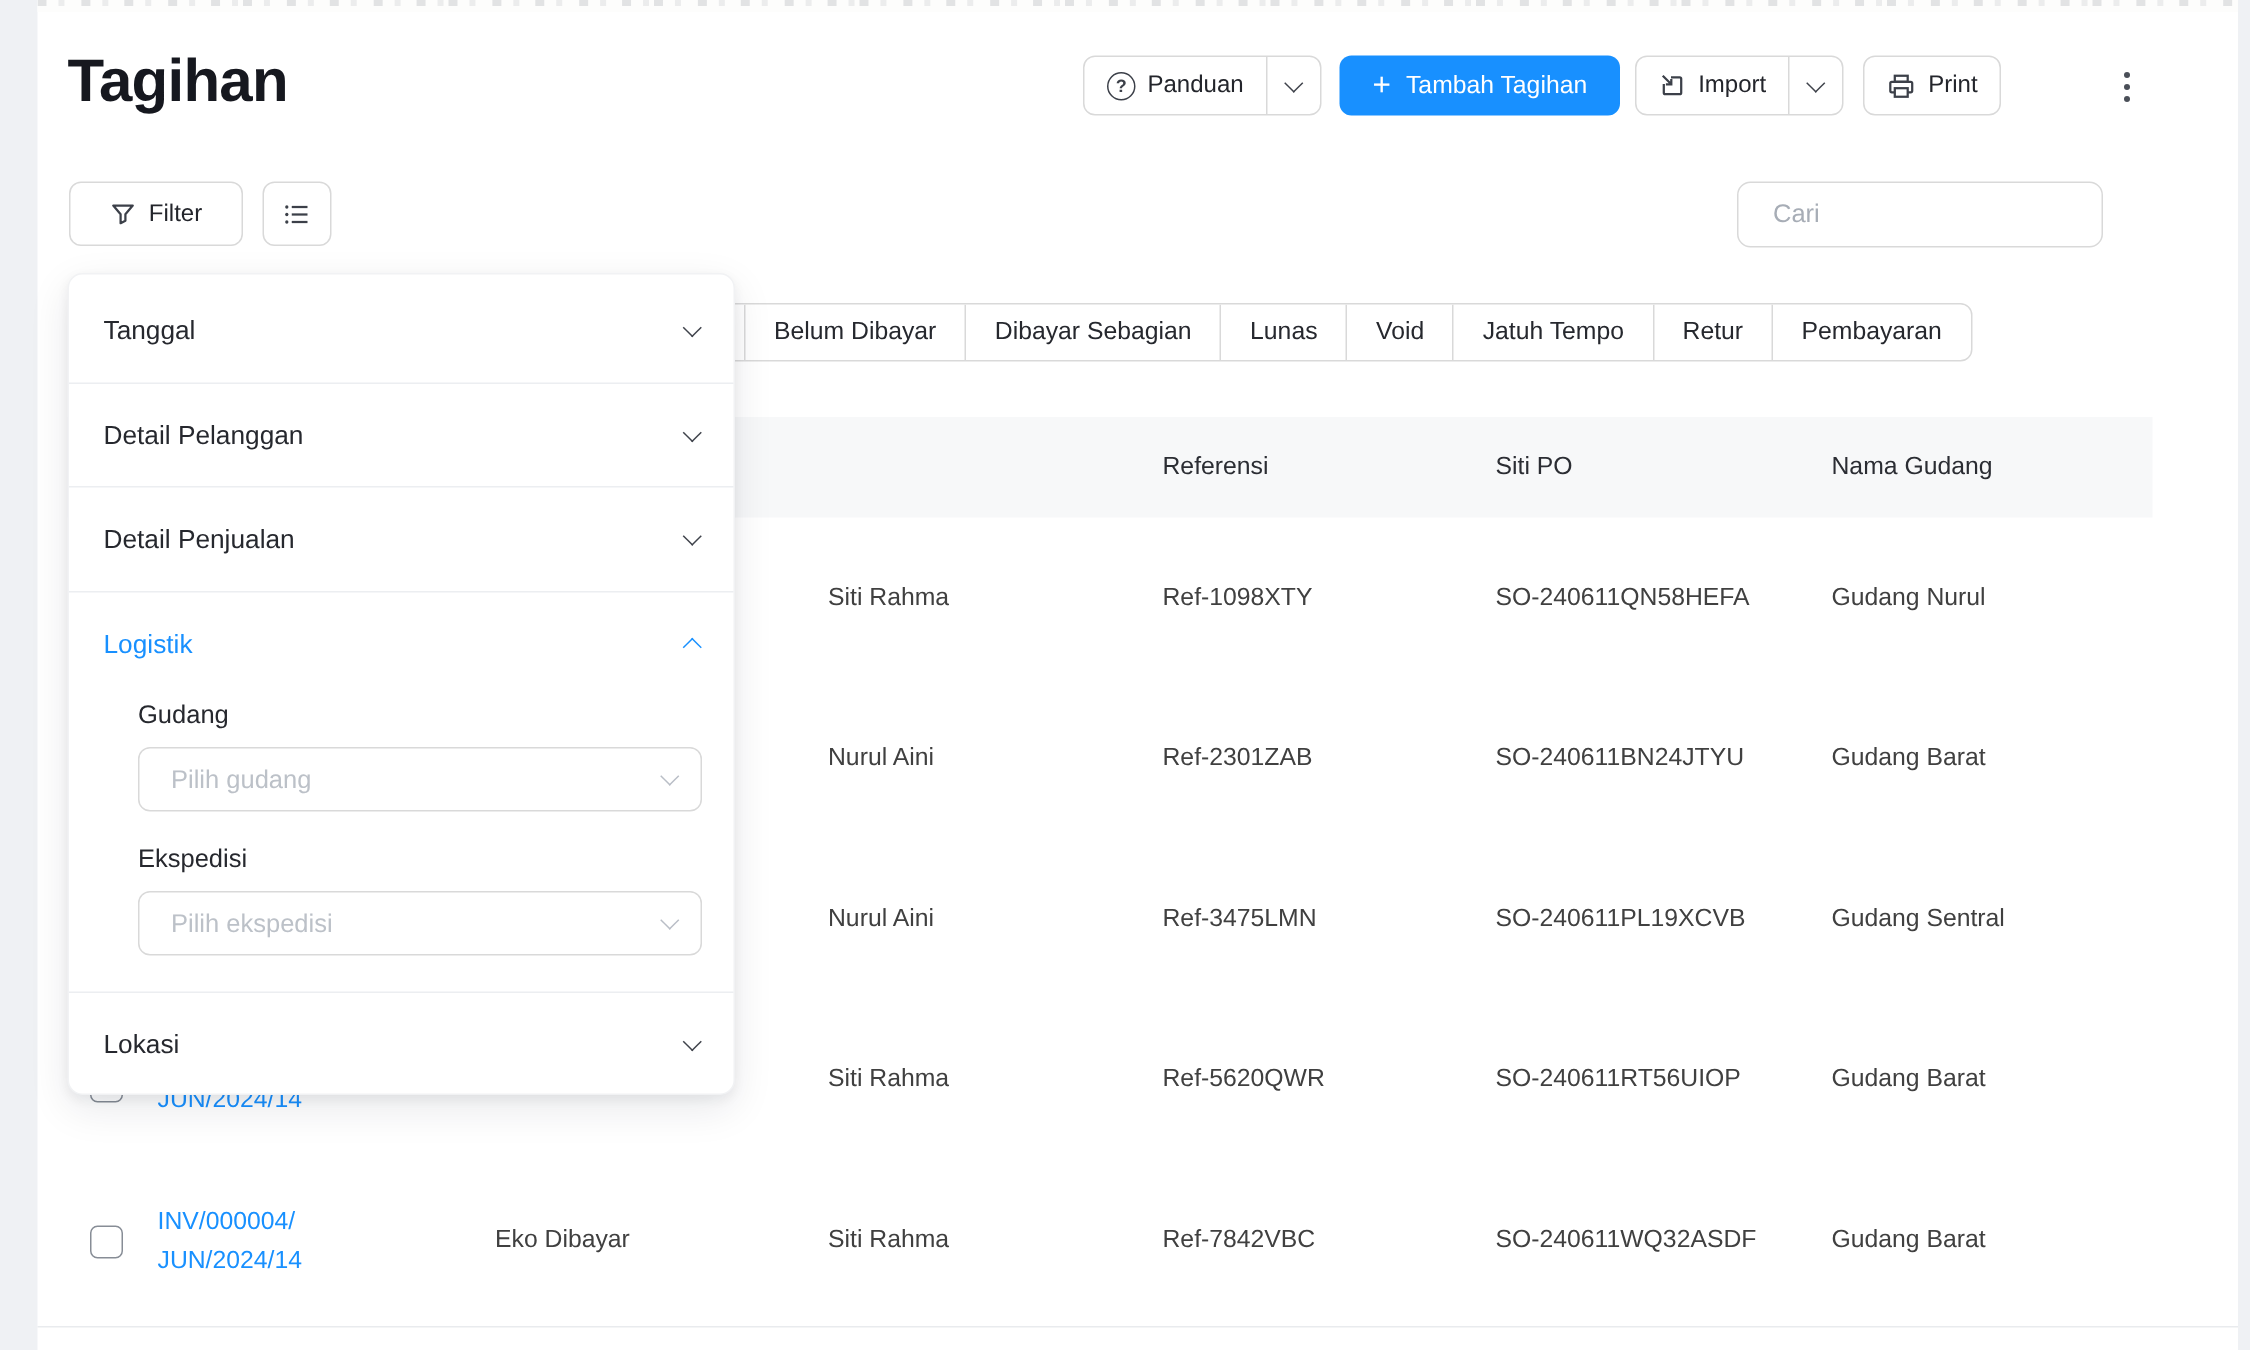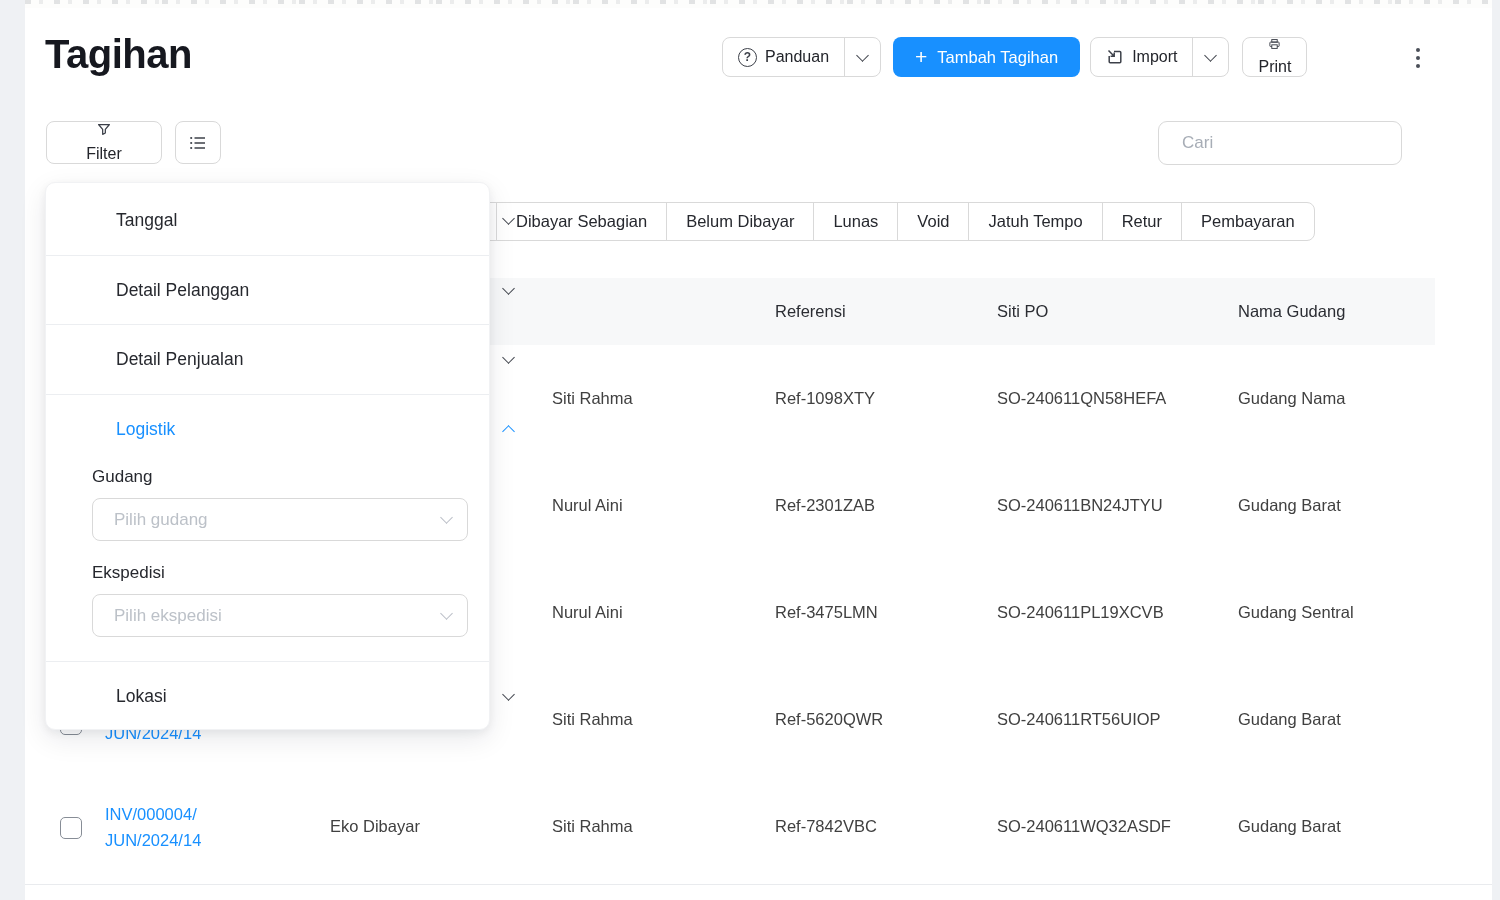--- a/index.html
+++ b/index.html
@@ -22,21 +22,21 @@
   }
   .page-title {
     position:absolute; left:45px; top:32px;
     font-size:40px; font-weight:700; letter-spacing:-0.5px; color:#16181f;
   }
   
   .actions { position:absolute; top:37px; left:722px; height:40px; display:flex; align-items:center; }
   .btn {
     display:inline-flex; align-items:center; justify-content:center; gap:8px;
     height:40px; background:#fff; border:1px solid #d9d9d9; border-radius:8px;
-    font-size:16px; color:#23252b; padding:0 15px; cursor:pointer; white-space:nowrap;flex-direction:column;
+    font-size:16px; color:#23252b; padding:0 15px; cursor:pointer; white-space:nowrap;
   }
   .split { display:inline-flex; height:40px; border:1px solid #d9d9d9; border-radius:8px; background:#fff; overflow:hidden; }
   .split .seg { display:inline-flex; align-items:center; gap:8px; padding:0 15px; font-size:16px; color:#23252b; cursor:pointer; }
   .split .seg + .seg { border-left:1px solid #d9d9d9; padding:0 13px; }
   .btn-primary {
     display:inline-flex; align-items:center; justify-content:center; gap:10px;
     height:40px; background:#1890ff; border:none; border-radius:8px;
     color:#fff; font-size:16.5px; padding:0 22px; cursor:pointer; white-space:nowrap;
   }
   .btn-primary .plus { font-size:21px; font-weight:400; line-height:1; margin-top:-2px; }
@@ -73,34 +73,34 @@
   }
   .tab { display:inline-flex; align-items:center; justify-content:center; padding:0 19px;
     font-size:16.5px; color:#26282e; cursor:pointer; white-space:nowrap; }
   .tab + .tab { border-left:1px solid #d9d9d9; }
   .tab.sliver { width:14px; padding:0; }
   
   .thead { position:absolute; left:45px; top:278px; width:1390px; height:67px; background:#f7f8f9; z-index:1; }
   .thead .th { position:absolute; top:0; height:67px; display:flex; align-items:center; font-size:16.5px; color:#2b2d33; }
   .trow { position:absolute; left:45px; width:1390px; height:107px; z-index:1; }
   .cell { position:absolute; top:0; height:107px; display:flex; align-items:center; font-size:16.5px; color:#404040; }
-  .c-sales { left:507px; } .c-ref { left:730px; } .c-po { left:952px; } .c-gudang { left:1176px;margin-left:17px; }
+  .c-sales { left:507px; } .c-ref { left:730px; } .c-po { left:952px; } .c-gudang { left:1176px; }
   .c-pelanggan { left:285px; }
   .checkbox { position:absolute; left:15px; top:42px; width:22px; height:22px;
     border:1.6px solid #878d96; border-radius:5px; background:#fff; cursor:pointer; }
   .inv-link { position:absolute; left:60px; top:50%; transform:translateY(-50%);
     font-size:16.5px; line-height:26px; color:#1890ff; cursor:pointer; }
   
   .panel {
     position:absolute; left:45px; top:182px; width:445px; height:548px; z-index:30;
     background:#fff; border-radius:10px; border:1px solid #f1f2f4;
     box-shadow:0 9px 28px rgba(15,23,42,.09), 0 3px 8px rgba(15,23,42,.06);
   }
   .p-section { position:absolute; left:0; width:100%; height:70px; display:flex;
-    align-items:center; justify-content:space-between; padding:0 23px; cursor:pointer;margin-left:47px; }
+    align-items:center; justify-content:space-between; padding:0 23px; cursor:pointer; }
   .p-section .lbl { font-size:17.5px; color:#26282e; }
   .p-divider { position:absolute; left:0; width:100%; height:1px; background:#eceef1; }
   .p-sub-label { position:absolute; left:46px; font-size:17px; color:#26282e; }
   .p-select { position:absolute; left:46px; width:376px; height:43px;
     border:1px solid #d9d9d9; border-radius:8px; background:#fff;
     display:flex; align-items:center; justify-content:space-between; padding:0 16px 0 21px; cursor:pointer; }
   .p-select .ph { font-size:17px; color:#bcc1c8; }
   .blue { color:#1890ff !important; }
   .bottom-line { position:absolute; left:25px; right:8px; top:884px; height:1px; background:#e9ebee; }
   svg { display:block; }
@@ -176,40 +176,40 @@
 <div class="search-wrap">
   <svg width="19" height="19" viewBox="0 0 19 19">
     <circle cx="8" cy="8" r="5.6" fill="none" stroke="#888e97" stroke-width="1.6"></circle>
     <line x1="12.3" y1="12.3" x2="16.3" y2="16.3" stroke="#888e97" stroke-width="1.6" stroke-linecap="round"></line>
   </svg>
   <input type="text" placeholder="Cari" style="">
 </div>
 
 <div class="tabs">
   <div class="tab sliver"></div>
+  <div class="tab">Belum Dibayar</div>
   <div class="tab">Dibayar Sebagian</div>
-  <div class="tab">Belum Dibayar</div>
   <div class="tab">Lunas</div>
   <div class="tab">Void</div>
   <div class="tab">Jatuh Tempo</div>
   <div class="tab">Retur</div>
   <div class="tab">Pembayaran</div>
 </div>
 
 <div class="thead">
   <div class="th c-ref">Referensi</div>
   <div class="th c-po">Siti PO</div>
   <div class="th c-gudang">Nama Gudang</div>
 </div>
 
 <div class="trow" style="top:345px">
   <div class="cell c-sales">Siti Rahma</div>
   <div class="cell c-ref">Ref-1098XTY</div>
   <div class="cell c-po">SO-240611QN58HEFA</div>
-  <div class="cell c-gudang">Gudang Nama</div>
+  <div class="cell c-gudang">Gudang Nurul</div>
 </div>
 <div class="trow" style="top:452px">
   <div class="cell c-sales">Nurul Aini</div>
   <div class="cell c-ref">Ref-2301ZAB</div>
   <div class="cell c-po">SO-240611BN24JTYU</div>
   <div class="cell c-gudang">Gudang Barat</div>
 </div>
 <div class="trow" style="top:559px">
   <div class="cell c-sales">Nurul Aini</div>
   <div class="cell c-ref">Ref-3475LMN</div>

